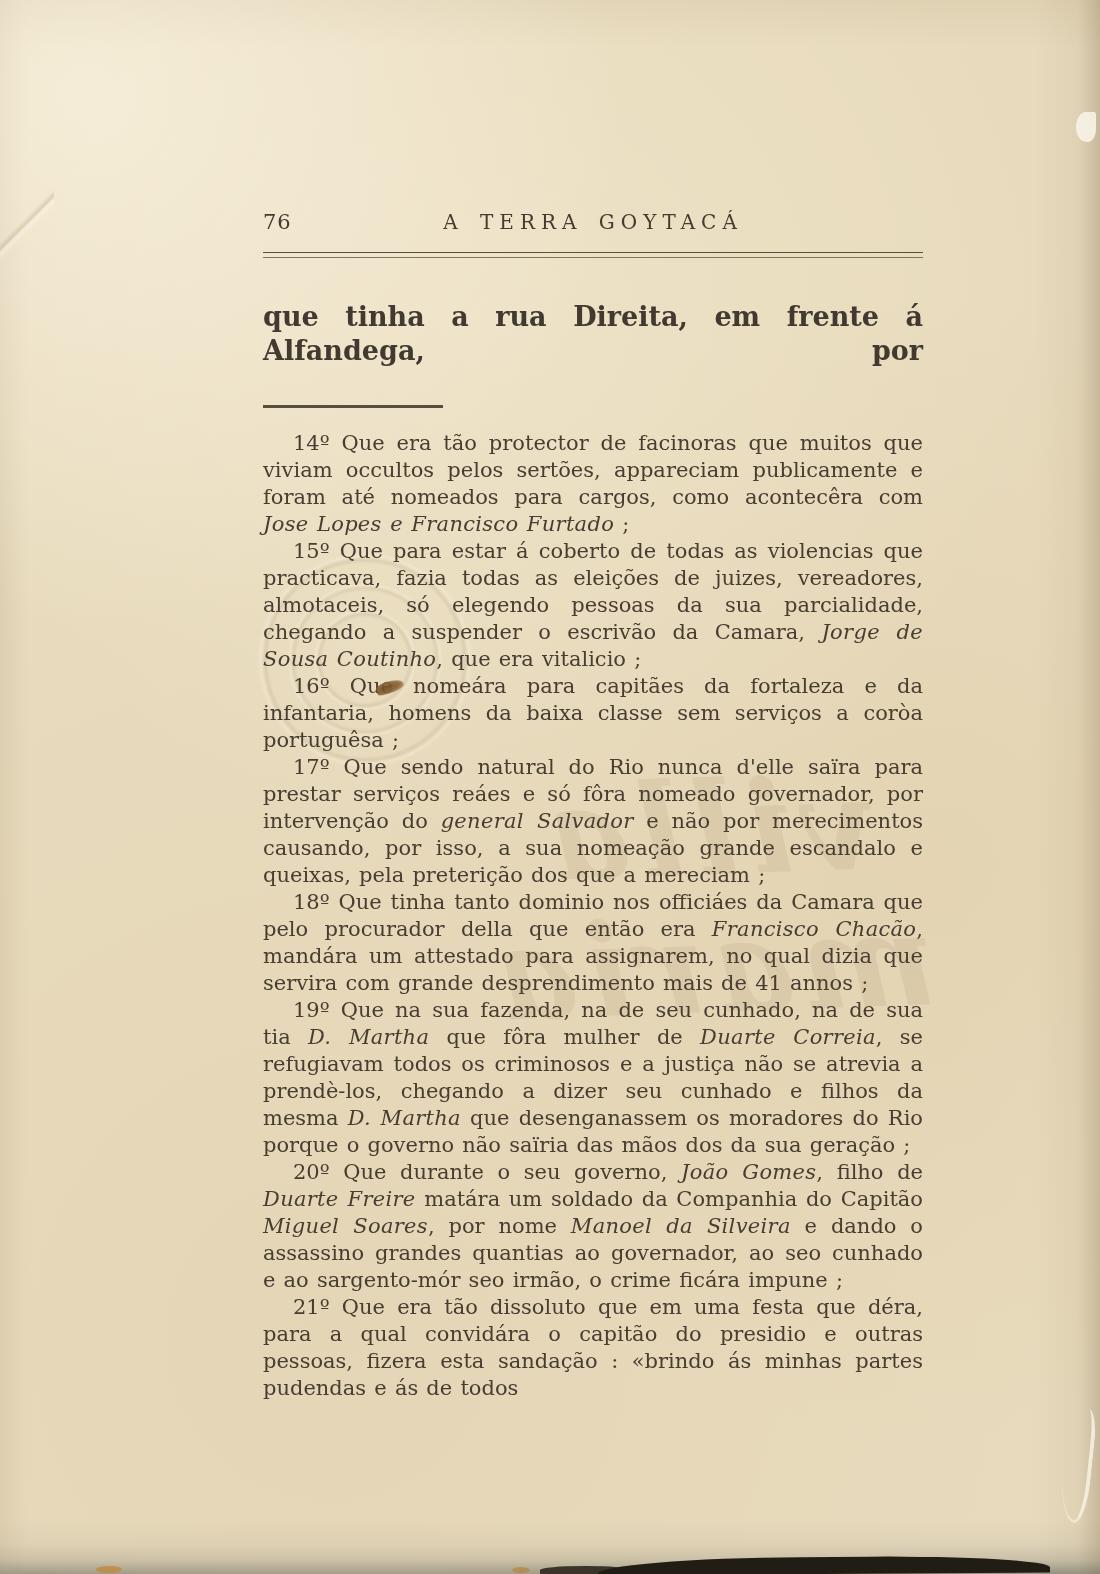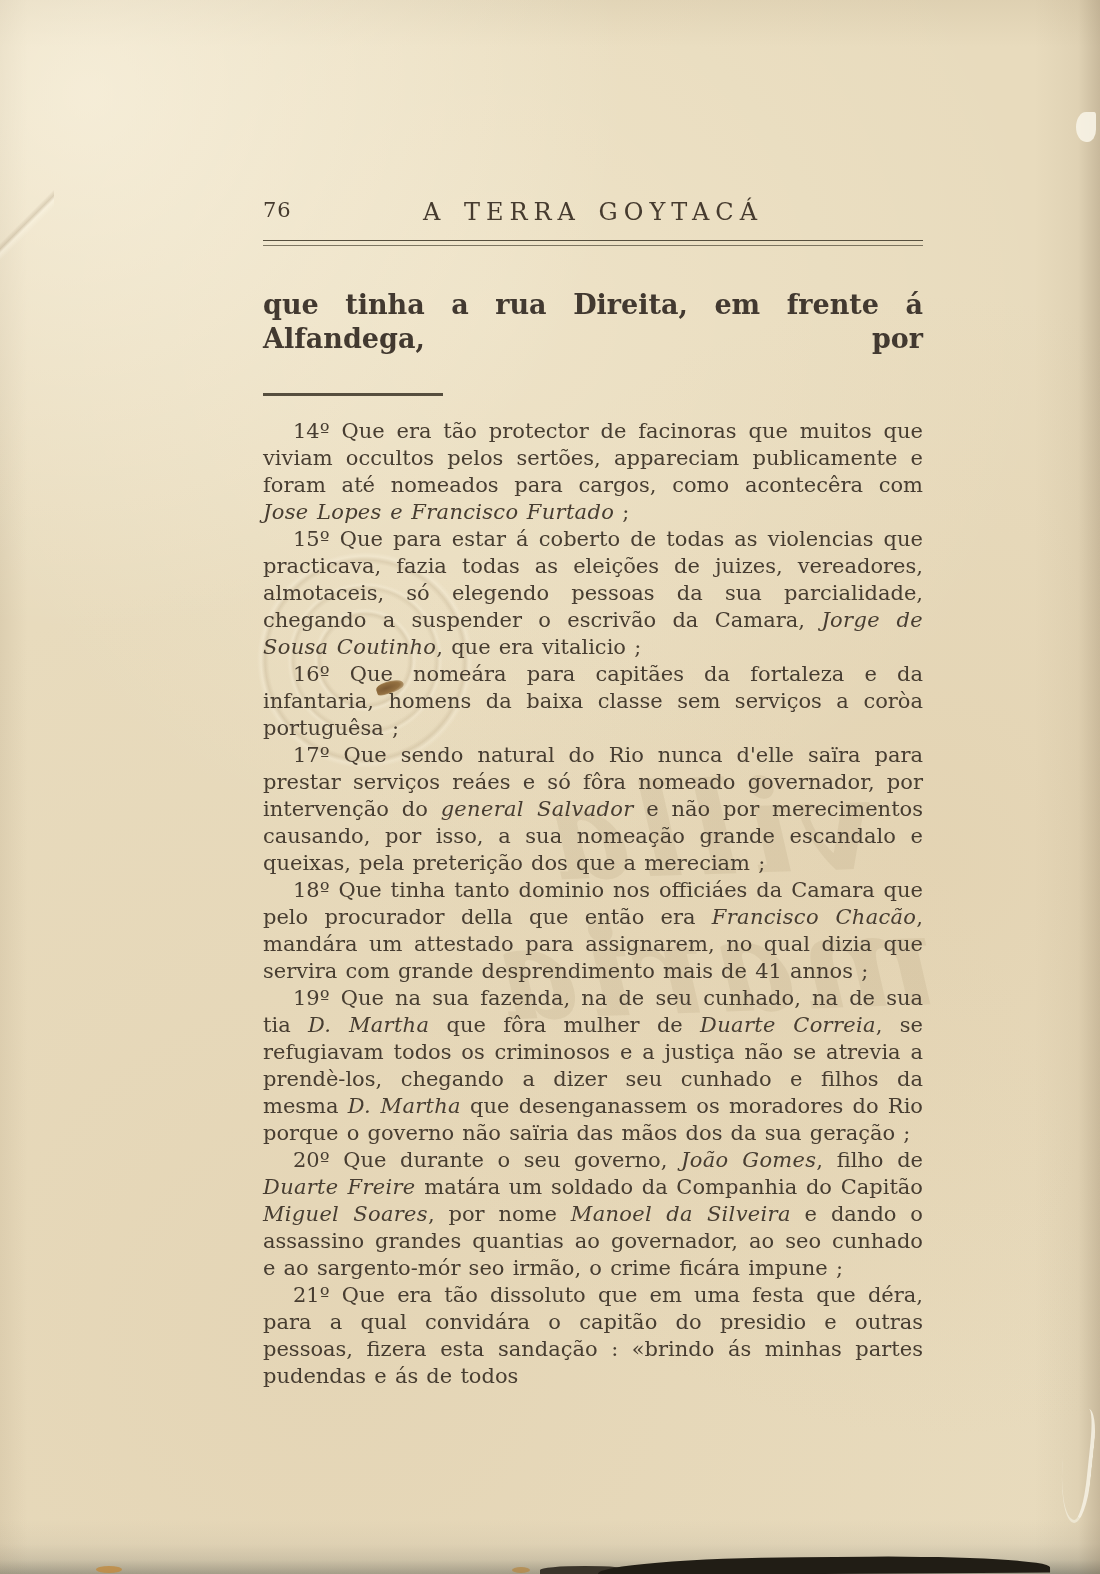--- a/index.html
+++ b/index.html
@@ -70,26 +70,26 @@
     border-right:4px solid rgba(247,243,230,0.85);
     border-bottom:3px solid rgba(247,243,230,0.6);
     border-radius:0 30% 40% 60%;
     transform:rotate(6deg);
   }
   
   .crease{
     position:absolute;left:-6px;top:180px;width:60px;height:90px;
     background:linear-gradient(135deg, rgba(0,0,0,0) 46%, rgba(150,130,100,0.25) 50%, rgba(255,250,235,0.4) 53%, rgba(0,0,0,0) 58%);
   }
-  .content{position:absolute;left:263px;top:198px;width:660px;}
+  .content{position:absolute;left:263px;top:210px;width:660px;}
   .header-row{display:flex;align-items:baseline;position:relative;height:30px;}
   .page-number{font-size:21px;letter-spacing:1px;}
   .running-title{
     position:absolute;left:0;right:0;text-align:center;
-    font-size:24px;letter-spacing:6px;word-spacing:4px;
+    font-size:20px;letter-spacing:6px;word-spacing:4px;
   }
   .header-rule{
     margin-top:12px;height:4px;
     border-top:1.5px solid #57503f;
     border-bottom:1px solid rgba(87,80,63,0.75);
   }
   .opening-line{
     margin:42px 0 0 0;
     font-size:27px;line-height:34px;
     text-align:justify;text-align-last:justify;

